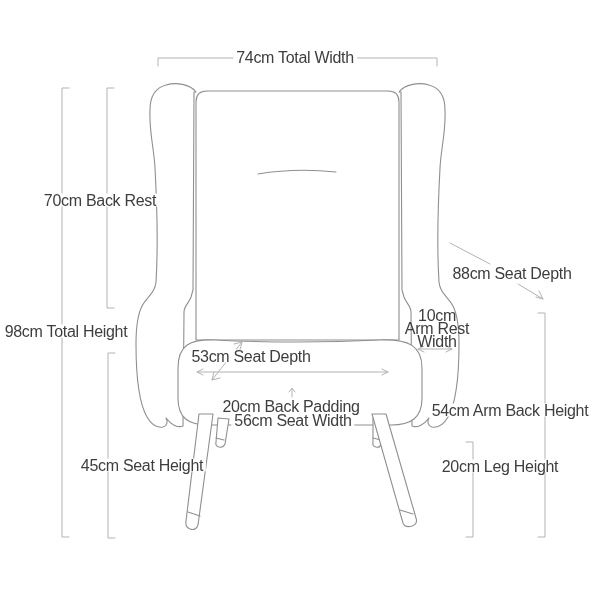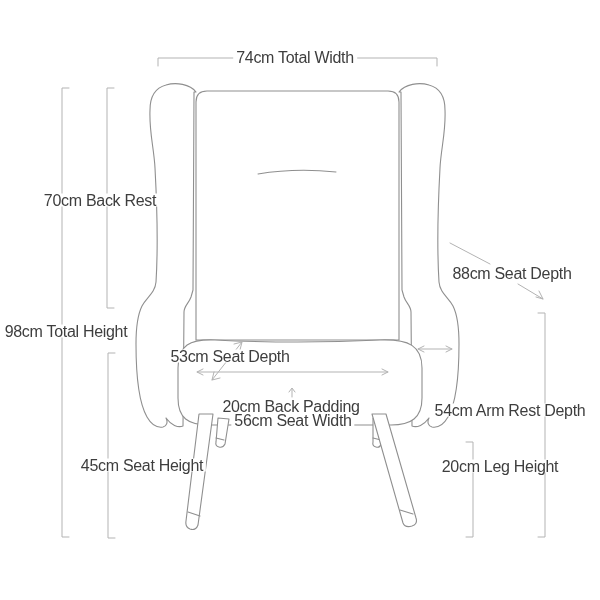--- a/index.html
+++ b/index.html
@@ -116,24 +116,29 @@
   <div class="dim-label" style="left:295px;top:57px;">74cm Total Width</div>
 
   <div class="dim-label" style="left:100px;top:200px;">70cm Back Rest</div>
 
   <div class="dim-label" style="left:66px;top:331px;">98cm Total Height</div>
 
   <div class="dim-label" style="left:106px;top:465px;margin-left:36px;">45cm Seat Height</div>
 
   <div class="dim-label" style="left:512px;top:273px;">88cm Seat Depth</div>
 
+  <div class="dim-label no-bg multi-line" style="left:437px;top:328px;">
+    <span>10cm</span>
+    <span>Arm Rest</span>
+    <span>Width</span>
+  </div>
 
-  <div class="dim-label" style="left:510px;top:410px;">54cm Arm Rest Depth</div>
+  <div class="dim-label" style="left:510px;top:410px;">54cm Arm Back Height</div>
 
   <div class="dim-label" style="left:500px;top:466px;">20cm Leg Height</div>
 
-  <div class="dim-label" style="left:230px;top:356px;">53cm Seat Depth</div>
+  <div class="dim-label" style="left:251px;top:356px;">53cm Seat Depth</div>
 
   <div class="dim-label" style="left:293px;top:372px;margin-top:48px;">56cm Seat Width</div>
 
   <div class="dim-label" style="left:291px;top:406px;">20cm Back Padding</div>
 
 </div>
 
 </body></html>

